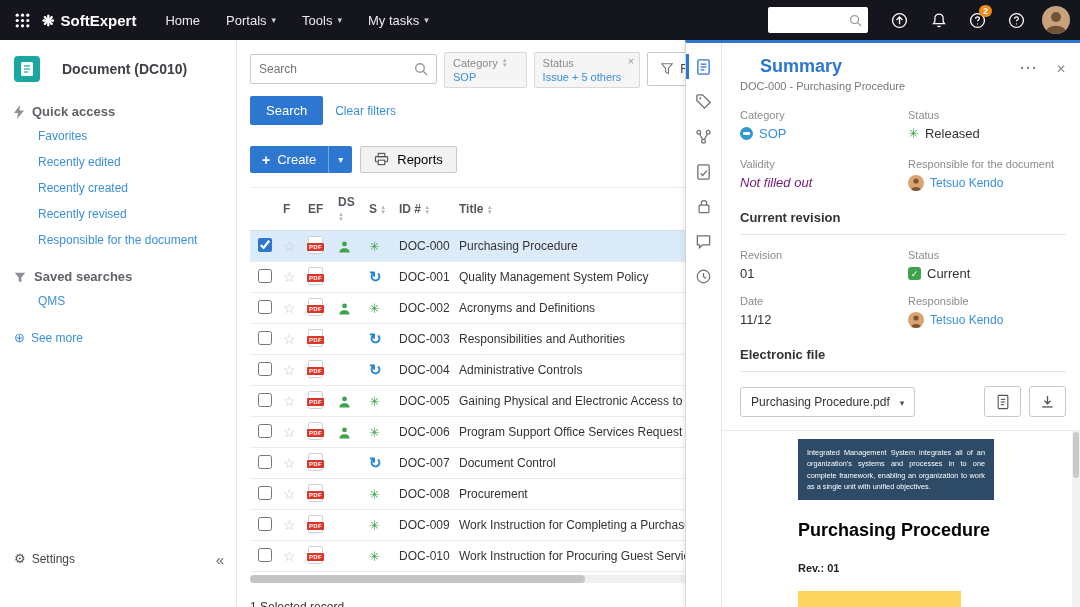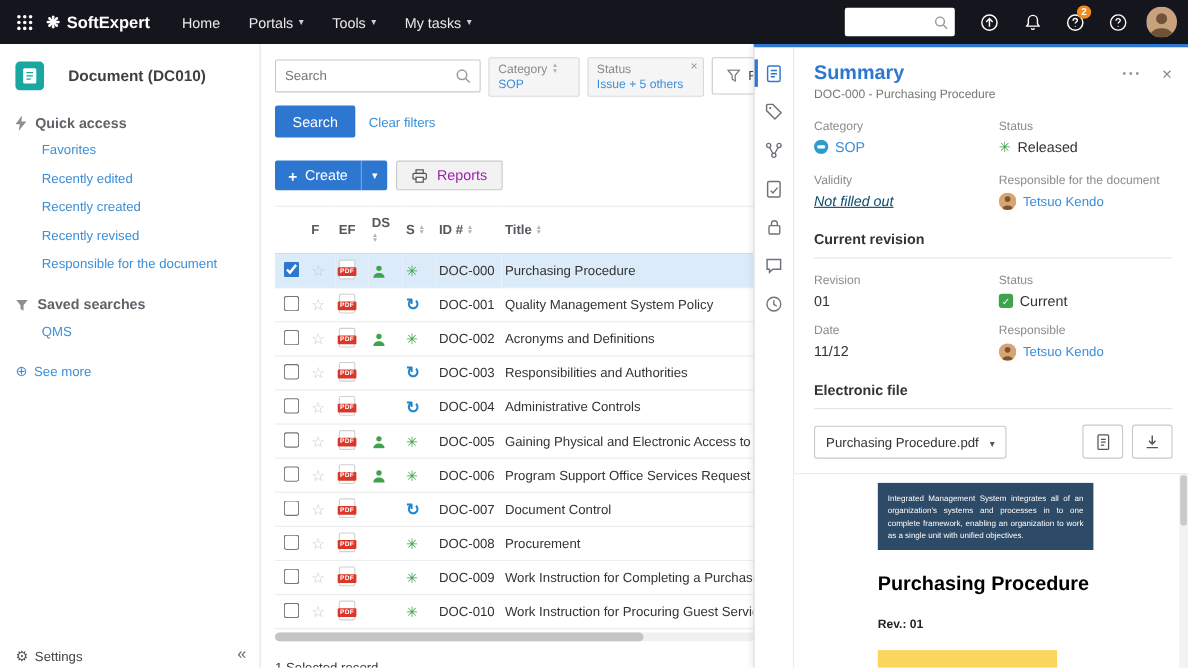--- a/index.html
+++ b/index.html
@@ -27,21 +27,21 @@
   
   .sidebar { width:237px; flex:none; border-right:1px solid #e3e3e3; position:relative; padding:16px 0 0 14px; background:#fff; }
   .app-head { display:flex; align-items:center; gap:22px; margin-bottom:22px; }
   .app-icon { width:26px; height:26px; border-radius:4px; background:#1aa79f; display:flex; align-items:center; justify-content:center; flex:none; }
   .app-title { font-size:14px; font-weight:bold; color:#3d4145; }
   .sec-title { display:flex; align-items:flex-end; gap:8px; font-size:13px; font-weight:bold; color:#5f6368; margin-bottom:10px; }
   .sec { margin-bottom:22px; }
   .side-link { display:block; color:#3b8fd8; font-size:12px; margin:0 0 12px 24px; text-decoration:none; cursor:pointer; }
   .see-more { display:flex; align-items:center; gap:6px; color:#3b8fd8; font-size:12px; cursor:pointer; }
   .see-more .plus::after { content:"\2295"; font-size:13px; }
-  .side-bottom { position:absolute; bottom:3px; left:0; right:0; height:40px; display:flex; align-items:flex-end; justify-content:space-between; padding:0 12px 0 14px; }
+  .side-bottom { position:absolute; bottom:16px; left:0; right:0; height:40px; display:flex; align-items:flex-start; justify-content:space-between; padding:0 12px 0 14px; }
   .settings { display:flex; align-items:center; gap:6px; font-size:12px; color:#444; cursor:pointer; }
   .settings .gear::after { content:"\2699"; font-size:13px; color:#555; }
   .collapse::after { content:"\00AB"; font-size:15px; color:#666; }
 
   
   .main { flex:1; min-width:0; overflow:hidden; padding:12px 0 0 13px; background:#fff; }
   .filter-row { display:flex; align-items:flex-start; gap:7px; white-space:nowrap; }
   .doc-search { width:209px; height:30px; border:1px solid #c9c9c9; border-radius:2px; display:flex; align-items:center; padding:0 8px; margin-top:2px; background:#fff; }
   .doc-search input { border:none; outline:none; flex:1; font-size:12px; font-family:inherit; }
   .chip { border:1px solid #d9d9d9; background:#f5f5f5; border-radius:2px; padding:4px 18px 4px 8px; font-size:11px; position:relative; }
@@ -54,21 +54,21 @@
   .filters-btn { height:34px; border:1px solid #c9c9c9; background:#fff; border-radius:2px; display:flex; align-items:center; gap:7px; padding:0 13px; font-size:12px; color:#444; cursor:pointer; flex:none; }
   .action-row { margin-top:8px; display:flex; align-items:center; gap:12px; }
   .search-btn { background:#2e77d0; color:#fff; font-size:13px; border:none; border-radius:2px; padding:7px 16px; cursor:pointer; font-family:inherit; }
   .link { color:#3b8fd8; font-size:12px; text-decoration:none; cursor:pointer; }
   .create-row { margin-top:21px; display:flex; gap:8px; }
   .create-btn { display:flex; background:#2e77d0; color:#fff; border-radius:2px; overflow:hidden; cursor:pointer; }
   .create-main { padding:6px 12px; font-size:13px; display:flex; gap:7px; align-items:center; }
   .create-main .plus { font-size:14px; font-weight:bold; line-height:1; }
   .create-caret { border-left:1px solid rgba(255,255,255,.35); padding:0 9px; display:flex; align-items:center; }
   .create-caret::after { content:"\25BE"; font-size:10px; }
-  .reports-btn { background:#f2f2f2; border:1px solid #c9c9c9; border-radius:2px; padding:5px 13px; font-size:13px; color:#a21caf; display:flex; gap:8px; align-items:center; cursor:pointer; }
+  .reports-btn { background:#f2f2f2; border:1px solid #c9c9c9; border-radius:2px; padding:5px 13px; font-size:13px; color:#000000; display:flex; gap:8px; align-items:flex-start; cursor:pointer; }
 
   table { border-collapse:collapse; table-layout:fixed; width:640px; margin-top:14px; }
   th { font-size:12px; color:#55595e; font-weight:bold; text-align:left; padding:7px 3px; border-bottom:1px solid #dcdcdc; border-top:1px solid #ededed; }
   td { padding:0 3px; height:31px; border-bottom:1px solid #ececec; font-size:12px; color:#333; vertical-align:middle; }
   tr.selected td { background:#dcebfa; }
   .c-cb { width:30px; text-align:center; } .c-star { width:25px; } .c-pdf { width:30px; }
   .c-person { width:31px; } .c-status { width:30px; } .c-id { width:60px; }
   .c-title { white-space:nowrap; overflow:hidden; }
   input[type="checkbox"] { width:14px; height:14px; accent-color:#2e77d0; cursor:pointer; }
   .star { color:#c6c6c6; font-size:14px; cursor:pointer; }
@@ -81,29 +81,29 @@
   .list-footer { margin-top:17px; font-size:12px; color:#333; }
 
   
   .panel { width:395px; flex:none; display:flex; border-left:1px solid #d6d6d6; border-top:3px solid #2e77d0; box-shadow:-2px 0 5px rgba(0,0,0,.07); background:#fff; }
   .icon-strip { width:36px; flex:none; border-right:1px solid #e8e8e8; display:flex; flex-direction:column; padding-top:6px; }
   .strip-item { height:35px; display:flex; align-items:center; justify-content:center; color:#6d7278; position:relative; cursor:pointer; }
   .strip-item.active { color:#2e77d0; }
   .strip-item.active::before { content:""; position:absolute; left:0; top:5px; bottom:5px; width:3px; background:#2e77d0; }
   .panel-body { flex:1; min-width:0; padding:13px 14px 0 18px; position:relative; overflow:hidden; }
   .panel-head { display:flex; align-items:flex-start; }
-  .panel-title { color:#2e77d0; font-size:18px; font-weight:bold; }
+  .panel-title { color:#2e77d0; font-size:18px; font-weight:bold;margin-left:20px; }
   .head-icons { margin-left:auto; display:flex; gap:18px; color:#8a8a8a; align-items:center; padding-top:3px; }
   .menu-dots::after { content:"\00B7\00B7\00B7"; font-weight:bold; font-size:15px; letter-spacing:1px; }
   .close-x::after { content:"\2715"; font-size:12px; }
   .panel-sub { font-size:11px; color:#777; margin-top:3px; }
   .fgrid { display:grid; grid-template-columns:168px 1fr; row-gap:17px; margin-top:17px; }
   .flabel { font-size:11px; color:#8c8c8c; margin-bottom:5px; }
   .fvalue { font-size:13px; color:#333; display:flex; align-items:center; gap:6px; }
-  .fvalue.italic { font-style:italic; color:#0c4a6e;text-decoration:underline; }
+  .fvalue.italic { font-style:italic; color:#701a75; }
   .blue-text { color:#3b8fd8; }
   .cat-icon { width:13px; height:13px; border-radius:50%; background:#2f9ad0; position:relative; flex:none; }
   .cat-icon::after { content:""; position:absolute; left:3px; top:5px; width:7px; height:3px; background:#fff; border-radius:1px; }
   .released-icon::after { content:"\2733"; color:#3fa34c; font-size:13px; }
   .current-icon { width:13px; height:13px; background:#3fa34c; border-radius:3px; color:#fff; font-size:9px; display:inline-flex; align-items:center; justify-content:center; flex:none; }
   .current-icon::after { content:"\2713"; }
   .mini-avatar { width:16px; height:16px; border-radius:50%; overflow:hidden; flex:none; }
   .name-link { color:#3b8fd8; font-size:12px; cursor:pointer; }
   .sec-heading { font-size:13px; font-weight:bold; color:#333; margin-top:19px; padding-bottom:9px; border-bottom:1px solid #e4e4e4; }
   .fgrid.rev { margin-top:14px; row-gap:14px; }

